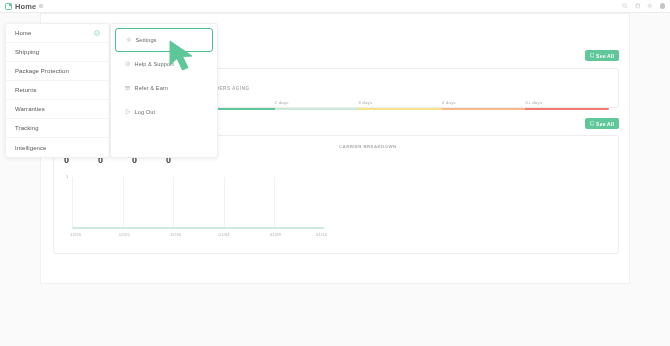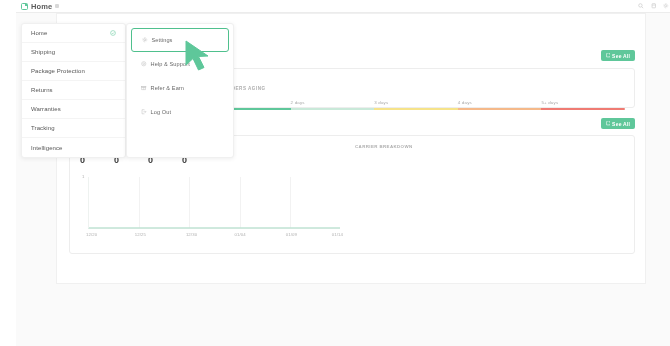--- a/index.html
+++ b/index.html
@@ -7,21 +7,20 @@
     width: 670px; height: 346px;
     font-family: "Liberation Sans", sans-serif;
     background: #ffffff;
     overflow: hidden;
   }
   #app {
     position: relative;
     width: 588px; height: 346px;
     background: #fafafa;
     border-bottom: 1px solid #d8d8d8;
-    margin-left: 16px;
   }
 
   
   .topbar {
     position: absolute; top: 0; left: 0;
     width: 670px; height: 13px;
     background: #ffffff;
     border-bottom: 1px solid #ececec;
     display: flex; align-items: center;
   }

